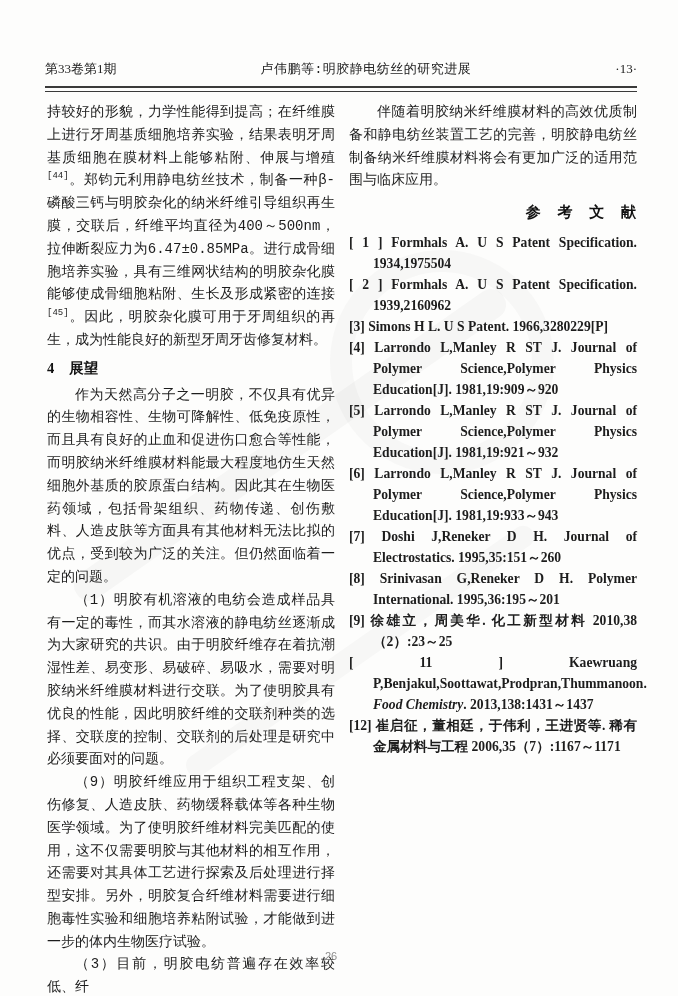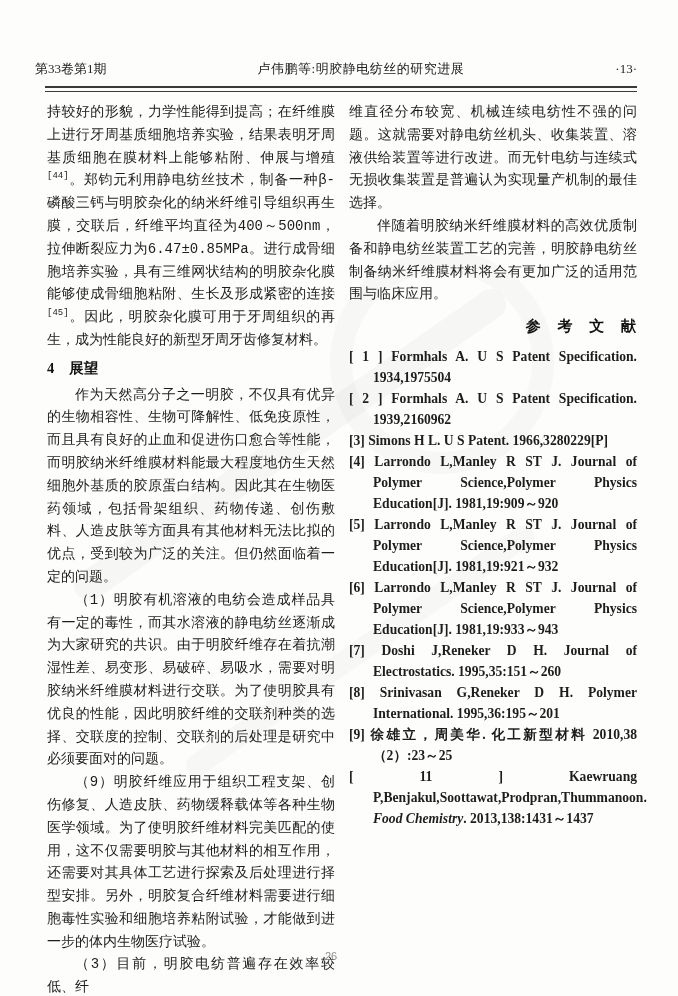--- a/index.html
+++ b/index.html
@@ -12,25 +12,25 @@
     overflow:hidden;
     box-sizing:border-box;
   }
   
   .wm{position:absolute;pointer-events:none;}
   .wm-streak1{width:520px;height:30px;left:30px;top:430px;background:rgba(90,90,90,0.045);transform:rotate(-35deg);border-radius:14px;}
   .wm-streak2{width:420px;height:22px;left:150px;top:640px;background:rgba(90,90,90,0.035);transform:rotate(-35deg);border-radius:12px;}
   .wm-ring{width:180px;height:180px;left:330px;top:250px;border:22px solid rgba(90,90,90,0.04);border-radius:50%;transform:rotate(-20deg);}
 
   .page-header{
-    position:absolute;top:60px;left:35px;right:41px;
+    position:absolute;top:60px;left:45px;right:41px;
     display:flex;justify-content:space-between;align-items:baseline;
     font-size:13px;color:#222;
   }
-  .page-header .center{letter-spacing:0.5px;}
+  .page-header .center{letter-spacing:0.5px;font-family:Liberation Mono, monospace;}
   .header-rule{
     position:absolute;top:86px;left:45px;right:41px;height:3px;
     border-top:2.5px solid #3a3a3a;border-bottom:1px solid #3a3a3a;
   }
 
   .columns{
     position:absolute;top:101px;left:47px;right:41px;
     display:flex;gap:14px;
   }
   .col{
@@ -88,33 +88,33 @@
         <h2 class="section-heading">
           <span>4</span>
           <span>展望</span>
         </h2>
         <p class="para indent"><span>作为天然高分子之一明胶，不仅具有优异的生物相容性、生物可降解性、低免疫原性，而且具有良好的止血和促进伤口愈合等性能，而明胶纳米纤维膜材料能最大程度地仿生天然细胞外基质的胶原蛋白结构。因此其在生物医药领域，包括骨架组织、药物传递、创伤敷料、人造皮肤等方面具有其他材料无法比拟的优点，受到较为广泛的关注。但仍然面临着一定的问题。</span></p>
         <p class="para indent"><span>（1）明胶有机溶液的电纺会造成样品具有一定的毒性，而其水溶液的静电纺丝逐渐成为大家研究的共识。由于明胶纤维存在着抗潮湿性差、易变形、易破碎、易吸水，需要对明胶纳米纤维膜材料进行交联。为了使明胶具有优良的性能，因此明胶纤维的交联剂种类的选择、交联度的控制、交联剂的后处理是研究中必须要面对的问题。</span></p>
         <p class="para indent"><span>（9）明胶纤维应用于组织工程支架、创伤修复、人造皮肤、药物缓释载体等各种生物医学领域。为了使明胶纤维材料完美匹配的使用，这不仅需要明胶与其他材料的相互作用，还需要对其具体工艺进行探索及后处理进行择型安排。另外，明胶复合纤维材料需要进行细胞毒性实验和细胞培养粘附试验，才能做到进一步的体内生物医疗试验。</span></p>
         <p class="para indent"><span>（3）目前，明胶电纺普遍存在效率较低、纤</span></p>
       </div>
     <div class="col" id="col-right">
-        <p class="para"><span>维直径分布较宽、机械连续电纺性不强的问题。这就需要对静电纺丝机头、收集装置、溶液供给装置等进行改进。而无针电纺与连续式无损收集装置是普遍认为实现量产机制的最佳选择。</span></p>
         <p class="para indent"><span>伴随着明胶纳米纤维膜材料的高效优质制备和静电纺丝装置工艺的完善，明胶静电纺丝制备纳米纤维膜材料将会有更加广泛的适用范围与临床应用。</span></p>
         <h3 class="ref-heading">参 考 文 献</h3>
         <div class="ref"><span class="ref-label">[ 1 ] </span><span>Formhals A. U S Patent Specification. 1934,1975504</span></div>
         <div class="ref"><span class="ref-label">[ 2 ] </span><span>Formhals A. U S Patent Specification. 1939,2160962</span></div>
         <div class="ref"><span class="ref-label">[3] </span><span>Simons H L. U S Patent. 1966,3280229[P]</span></div>
         <div class="ref"><span class="ref-label">[4] </span><span>Larrondo L,Manley R ST J. Journal of Polymer Science,Polymer Physics Education[J]. 1981,19:909～920</span></div>
         <div class="ref"><span class="ref-label">[5] </span><span>Larrondo L,Manley R ST J. Journal of Polymer Science,Polymer Physics Education[J]. 1981,19:921～932</span></div>
         <div class="ref"><span class="ref-label">[6] </span><span>Larrondo L,Manley R ST J. Journal of Polymer Science,Polymer Physics Education[J]. 1981,19:933～943</span></div>
         <div class="ref"><span class="ref-label">[7] </span><span>Doshi J,Reneker D H. Journal of Electrostatics. 1995,35:151～260</span></div>
         <div class="ref"><span class="ref-label">[8] </span><span>Srinivasan G,Reneker D H. Polymer International. 1995,36:195～201</span></div>
         <div class="ref"><span class="ref-label">[9] </span><span>徐雄立，周美华. 化工新型材料 2010,38（2）:23～25</span></div>
         <div class="ref"><span class="ref-label">[ 11 ] </span><span>Kaewruang P,Benjakul,Soottawat,Prodpran,Thummanoon. </span><i>Food Chemistry</i><span>. 2013,138:1431～1437</span></div>
+        <div class="ref"><span class="ref-label">[12] </span><span>崔启征，董相廷，于伟利，王进贤等. 稀有金属材料与工程 2006,35（7）:1167～1171</span></div>
       </div>
   </div>
 
   <div class="page-footer">
     <span>26</span>
   </div>
 
 </div>
 
 </body></html>

